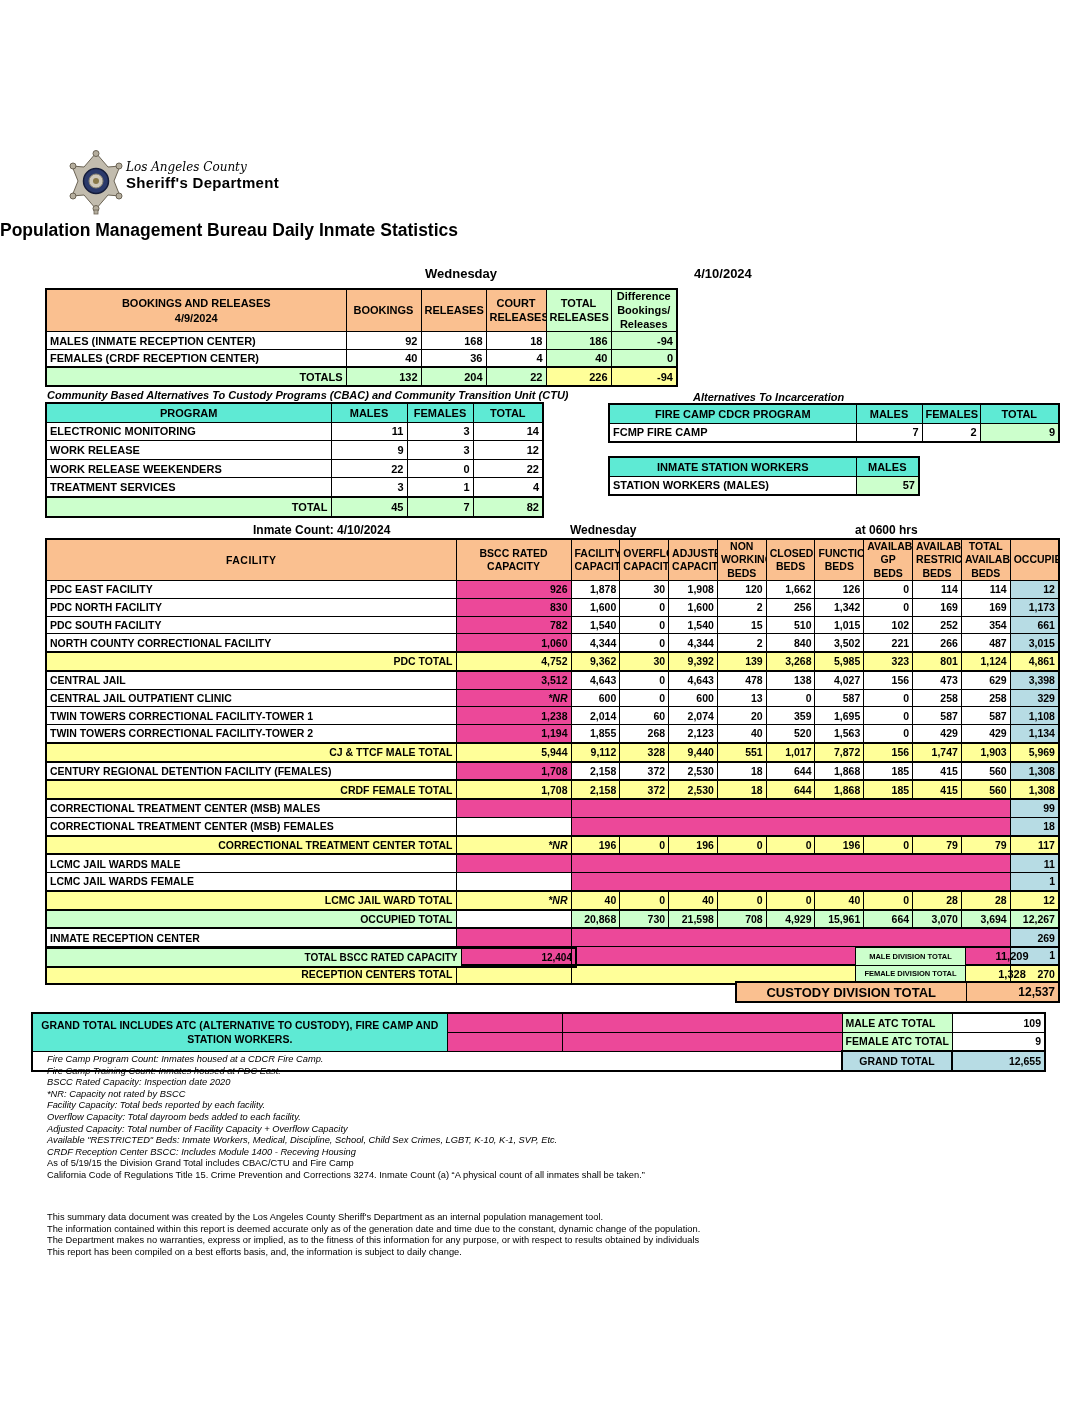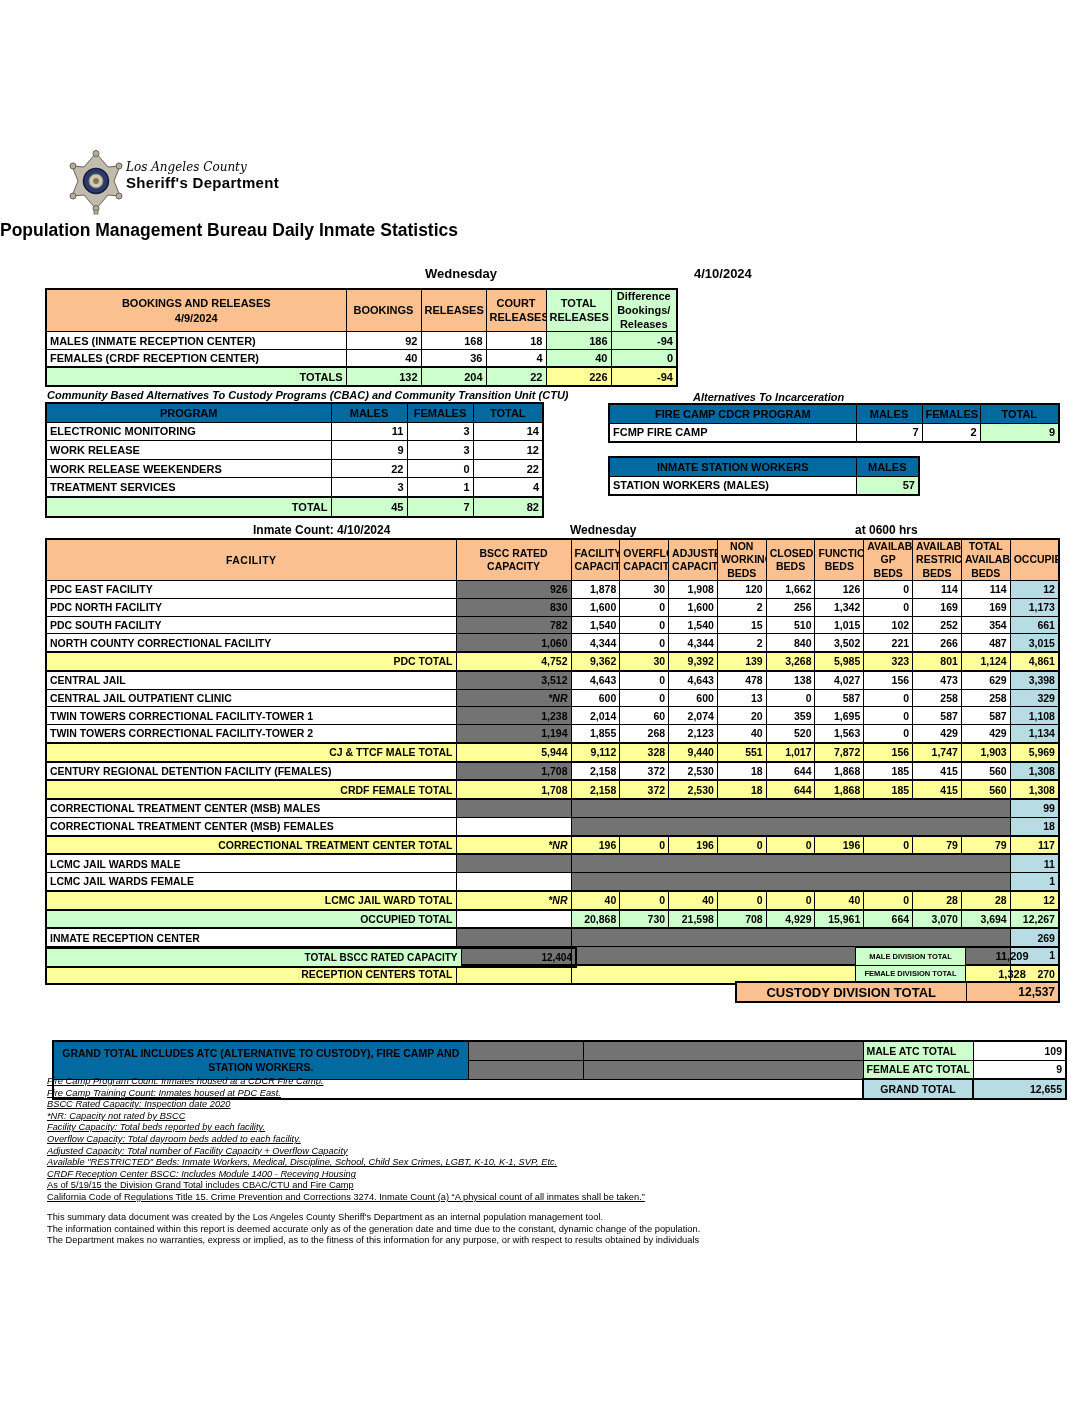--- a/index.html
+++ b/index.html
@@ -3,21 +3,21 @@
 <meta charset="utf-8">
 <style>
   html,body{margin:0;padding:0;background:#fff;}
   body{font-family:"Liberation Sans", sans-serif;color:#000;}
   #page{position:relative;width:1088px;height:1408px;background:#fff;overflow:hidden;}
   .abs{position:absolute;}
   table{border-collapse:collapse;table-layout:fixed;width:100%;}
   td{border:1px solid #000;overflow:hidden;white-space:nowrap;font-weight:bold;padding:0 3px;vertical-align:middle;}
   
   .o{background:#FAC090;} .g{background:#CCFFCC;} .y{background:#FFFF99;}
-  .b{background:#B7DCE4;} .gy{background:#737373;} .t{background:#0369a1;}
+  .b{background:#B7DCE4;} .gy{background:#ec4899;} .t{background:#5eead4;}
   
   .n{text-align:right;} .ctr{text-align:center;} .fl{font-size:9px;} 
   .fr{font-size:9px;text-align:right;}
   .hc{font-size:7.2px;text-align:center;white-space:pre-line;line-height:1.25;}
   .hb{font-size:10.5px;text-align:center;white-space:pre-line;line-height:1.3;margin-left:7px;}
   .hsm{font-size:7.5px;text-align:left;}
   .nr{font-size:7.5px;text-align:right;font-style:italic;}
   .fbig{font-size:16px;text-align:center;letter-spacing:.5px;}
   .nb{border:none;background:#fff;}
   
@@ -555,21 +555,21 @@
         <col style="width:93px">
       </colgroup>
   <tbody>
         <tr>
           <td class="o lab">CUSTODY DIVISION TOTAL</td>
           <td class="o val">12,537</td>
         </tr>
       </tbody>
     </table>
 
-  <table class="abs atc" style="left:52px;top:1012px;width:1013px;margin-top:28px;">
+  <table class="abs atc" style="left:31px;top:1012px;width:1013px;">
     <colgroup>
         <col style="width:415px">
         <col style="width:115px">
         <col style="width:280px">
         <col style="width:110px">
         <col style="width:93px">
       </colgroup>
   <tbody>
         <tr>
           <td class="t atclbl" rowspan="2">GRAND TOTAL INCLUDES ATC (ALTERNATIVE TO CUSTODY), FIRE CAMP AND STATION WORKERS.</td>
@@ -585,33 +585,34 @@
           <td class="n">9</td>
         </tr>
         <tr>
           <td class="nb" colspan="3"></td>
           <td class="b ctr gt">GRAND TOTAL</td>
           <td class="n b gt">12,655</td>
         </tr>
       </tbody>
     </table>
 
-  <div class="abs fn" style="left:47px;top:1076px;width:1000px;text-decoration:underline;">
+  <div class="abs fn" style="left:47px;top:1054px;width:1000px;">
       <div class="it">Fire Camp Program Count: Inmates housed at a CDCR Fire Camp.</div>
       <div class="it">Fire Camp Training Count: Inmates housed at PDC East.</div>
       <div class="it">BSCC Rated Capacity: Inspection date 2020</div>
       <div class="it">*NR: Capacity not rated by BSCC</div>
       <div class="it">Facility Capacity: Total beds reported by each facility.</div>
       <div class="it">Overflow Capacity: Total dayroom beds added to each facility.</div>
       <div class="it">Adjusted Capacity: Total number of Facility Capacity + Overflow Capacity</div>
       <div class="it">Available "RESTRICTED" Beds: Inmate Workers, Medical, Discipline, School, Child Sex Crimes,  LGBT, K-10, K-1, SVP, Etc.</div>
       <div class="it">CRDF Reception Center BSCC: Includes Module 1400 - Receving Housing</div>
       <div>As of 5/19/15 the Division Grand Total includes CBAC/CTU and Fire Camp</div>
       <div>California Code of Regulations Title 15. Crime Prevention and Corrections 3274. Inmate Count (a) “A physical count of all inmates shall be taken.”</div>
     </div>
 
   <div class="abs fn" style="left:47px;top:1212px;width:1000px;">
       <div>This summary data document was created by the Los Angeles County Sheriff's Department as an internal population management tool.</div>
       <div>The information contained within this report is deemed accurate only as of the generation date and time due to the constant, dynamic change of the population.</div>
       <div>The Department makes no warranties, express or implied, as to the fitness of this information for any purpose, or with respect to results obtained by individuals</div>
+      <div>This report has been compiled on a best efforts basis, and, the information is subject to daily change.</div>
     </div>
 
 </div>
 
 </body></html>

